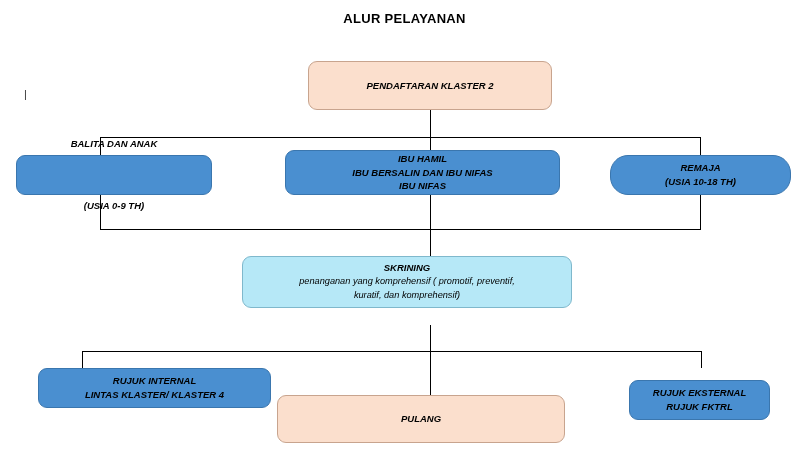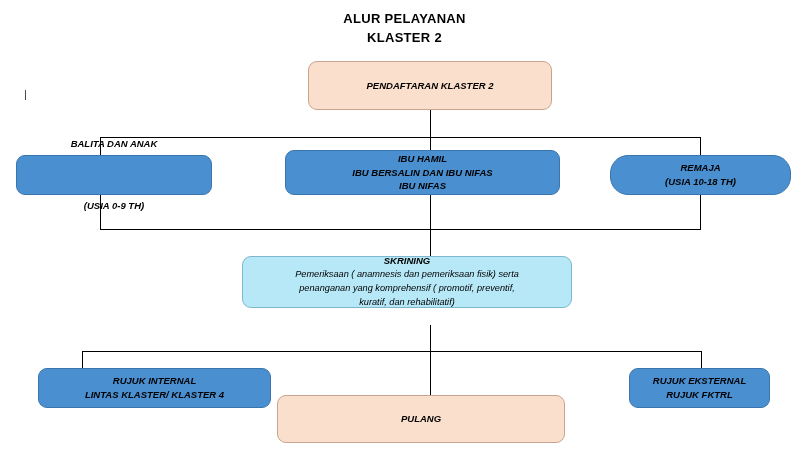--- a/index.html
+++ b/index.html
@@ -84,21 +84,20 @@
     color: #333333;
   }
 </style>
 </head>
 <body>
 
 <div id="canvas">
 
   <div class="title">
     <span>ALUR PELAYANAN</span>
-    <span class="line2">KLASTER 2</span>
   </div>
 
   <div class="stray" style="left:24px; top:88px;">|</div>
 
   <div class="line vline" style="left:430px; top:110px; height:28px;"></div>
   <div class="line hline" style="left:100px; top:137px; width:601px;"></div>
   <div class="line vline" style="left:100px; top:137px; height:18px;"></div>
   <div class="line vline" style="left:430px; top:137px; height:18px;"></div>
   <div class="line vline" style="left:700px; top:137px; height:18px;"></div>
 
@@ -129,32 +128,31 @@
     <span class="ln">IBU NIFAS</span>
   </div>
 
   <div class="node blue" style="left:610px; top:155px; width:181px; height:40px;border-radius:18px;">
     <span class="ln">REMAJA</span>
     <span class="ln">(USIA 10-18 TH)</span>
   </div>
 
   <div class="node cyan" style="left:242px; top:256px; width:330px; height:52px;align-items:center;">
     <span class="ln">SKRINING</span>
-    <span class="ln body">Pemeriksaan ( anamnesis dan pemeriksaan fisik) serta</span>
     <span class="ln body">penanganan yang komprehensif ( promotif, preventif,</span>
-    <span class="ln body">kuratif, dan rehabilitatif)</span>
+    <span class="ln body">kuratif, dan komprehensif)</span>
   </div>
 
   <div class="node blue" style="left:38px; top:368px; width:233px; height:40px;">
     <span class="ln">RUJUK INTERNAL</span>
     <span class="ln">LINTAS KLASTER/ KLASTER 4</span>
   </div>
 
   <div class="node peach" style="left:277px; top:395px; width:288px; height:48px;">
     <span class="ln">PULANG</span>
   </div>
 
-  <div class="node blue" style="left:629px; top:368px; width:141px; height:40px;">
+  <div class="node blue" style="left:629px; top:380px; width:141px; height:40px;">
     <span class="ln">RUJUK EKSTERNAL</span>
     <span class="ln">RUJUK FKTRL</span>
   </div>
 
 </div>
 
 </body></html>

